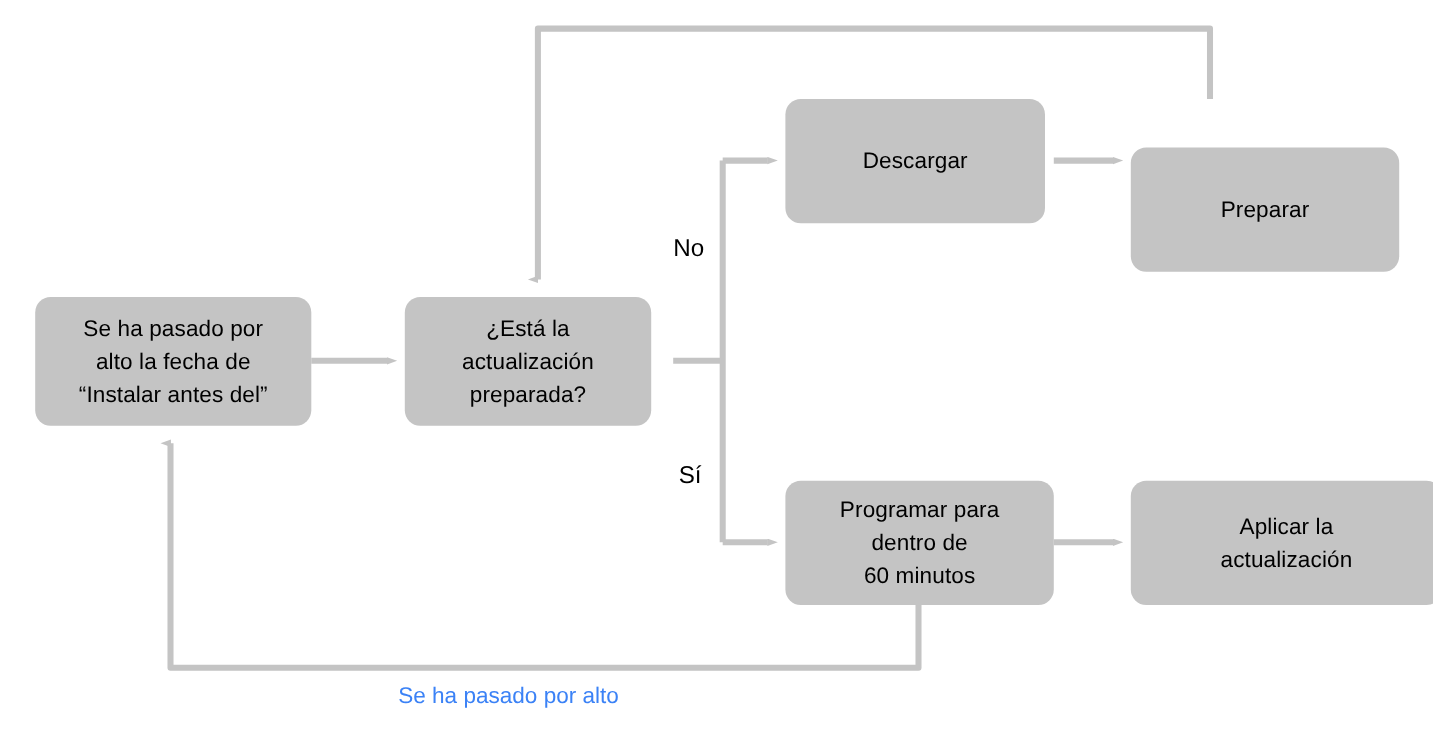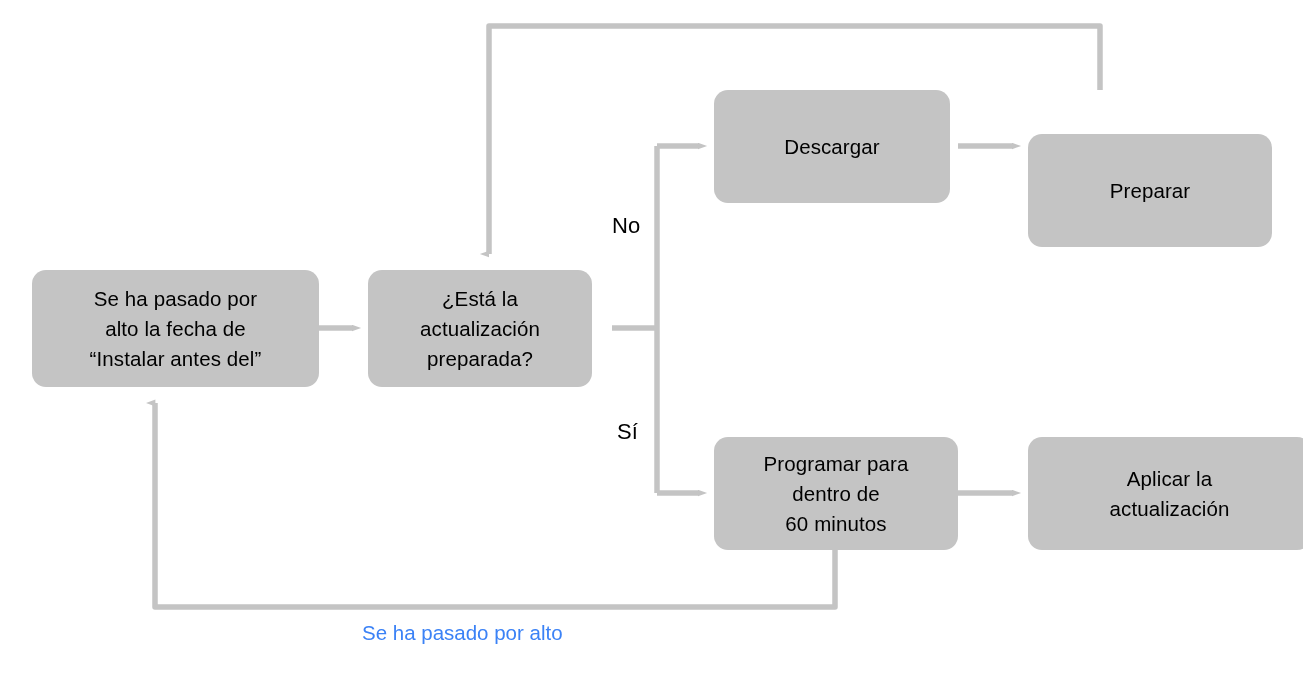--- a/index.html
+++ b/index.html
@@ -90,21 +90,21 @@
 
       <path d="M1100,90 L1100,26 L489,26 L489,254" marker-end="url(#arrowDown)"></path>
 
       <path d="M958,493 L1012,493" marker-end="url(#arrowRight)"></path>
 
       <path d="M835,550 L835,607 L155,607 L155,403" marker-end="url(#arrowUp)"></path>
 
     </g>
   </svg>
 
-  <div class="node" style="left:32px; top:270px; width:287px; height:117px;">
+  <div class="node" style="left:32px; top:270px; width:251px; height:117px;">
     <span>Se ha pasado por
 alto la fecha de
 “Instalar antes del”</span>
   </div>
 
   <div class="node" style="left:368px; top:270px; width:224px; height:117px;">
     <span>¿Está la
 actualización
 preparada?</span>
   </div>

